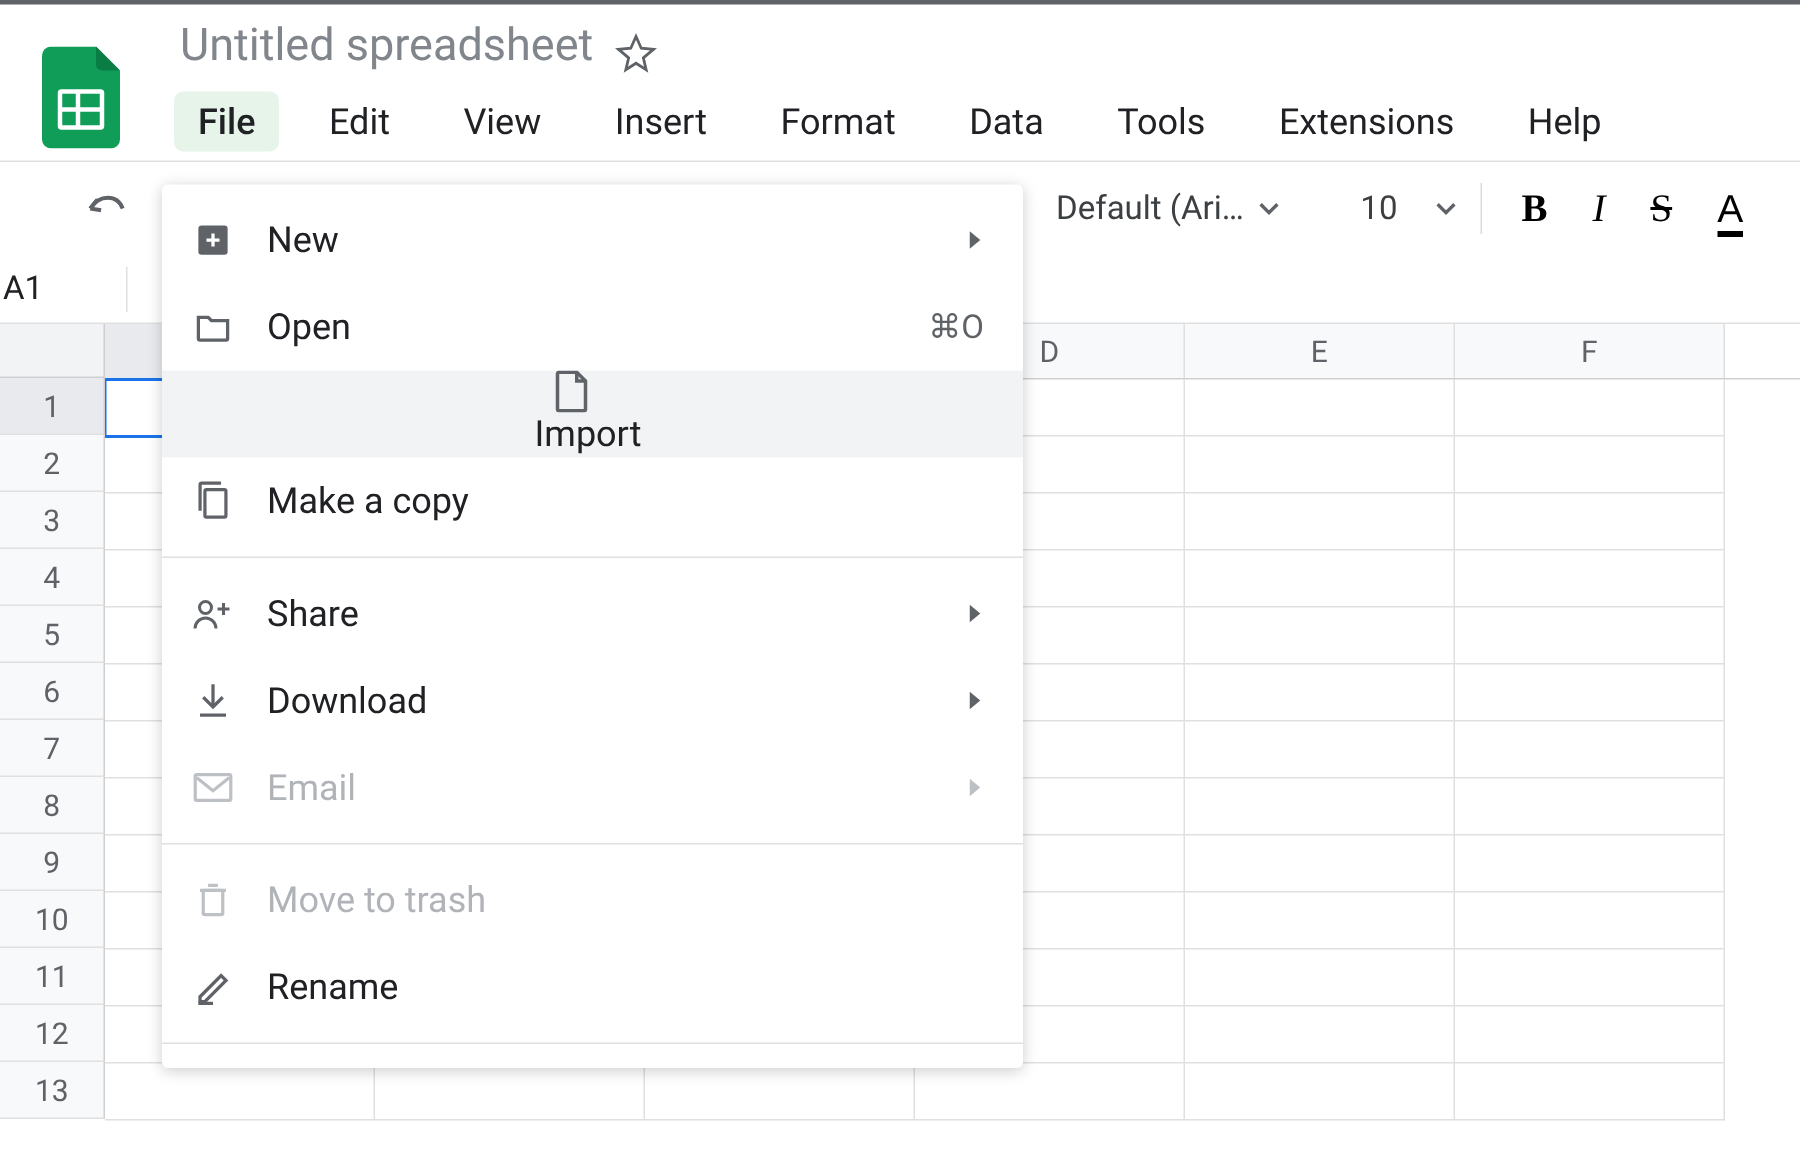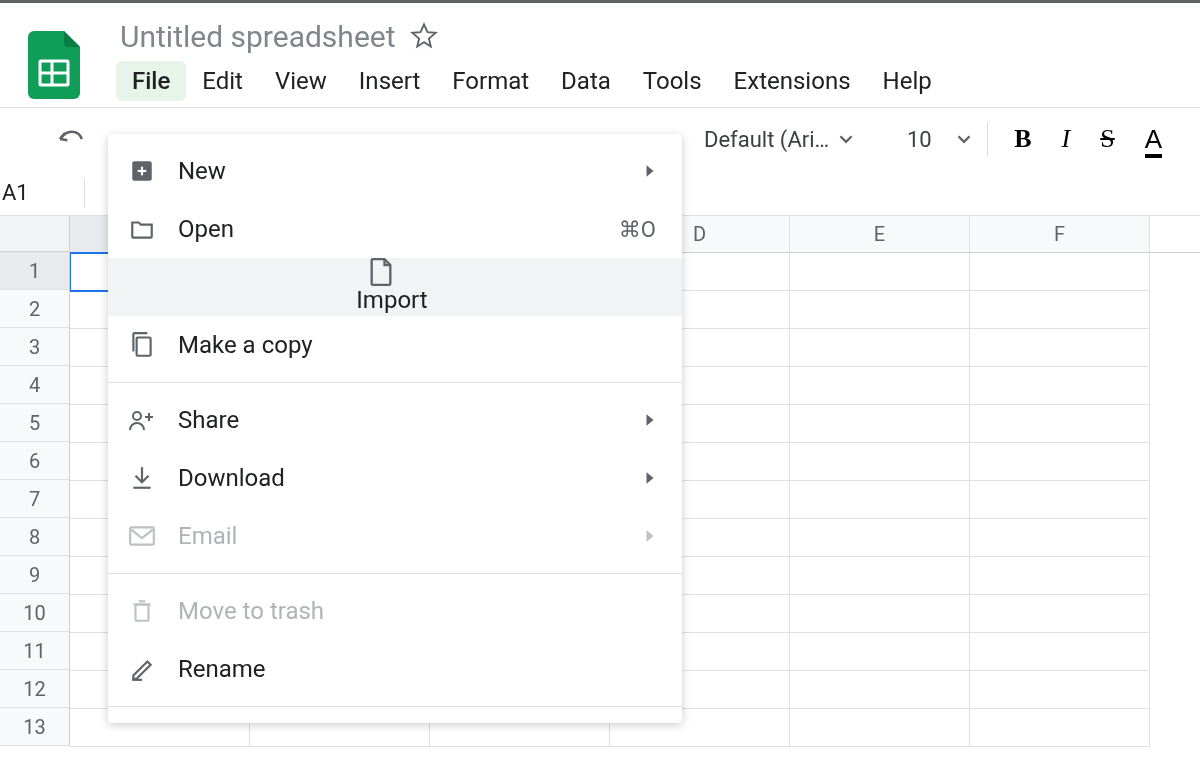--- a/index.html
+++ b/index.html
@@ -18,27 +18,27 @@
   align-items: flex-start;
   padding: 10px 20px 0 28px;
 }
 .sheets-logo {
   width: 52px;
   height: 68px;
   flex-shrink: 0;
   margin-right: 36px;
   margin-top: 18px;
 }
-.title-row { display: flex; align-items: center; height: 46px; }
+.title-row { display: flex; height: 46px; }
 .doc-title {
   font-size: 30px; color: #80868b; font-weight: 400;
   padding: 0 4px;
 }
 .star-btn { background: none; border: none; padding: 6px 10px; cursor: pointer; }
-.menubar { display: flex; gap: 0; margin-top: 2px; }
+.menubar { display: flex; gap: 17px; margin-top: 2px; }
 .menu-item {
   font-size: 24px; color: #202124; padding: 6px 16px;
   cursor: pointer; border-radius: 6px; font-weight: 400;
 }
 .menu-item.active { background: #e6f4ea; font-weight: 500; }
 .divider-h { border-top: 1px solid #e0e0e0; margin-top: 6px; }
 .toolbar {
   display: flex; align-items: center; height: 62px;
   padding: 0 12px 0 46px; gap: 10px;
 }
@@ -80,21 +80,21 @@
   flex: 0 0 180px; height: 38px; border-right: 1px solid #e0e0e0; border-bottom: 1px solid #e0e0e0;
 }
 .cell.active { outline: 2px solid #1a73e8; outline-offset: -1px; }
 .corner {
   position: absolute; left:0; top:0; width:70px; height:36px;
   background:#f1f3f4; border-right:1px solid #cfcfcf; border-bottom:1px solid #cfcfcf;
 }
 
 
 .dropdown {
-  position: absolute; left: 108px; top: 134px; width: 574px;
+  position: absolute; left: 108px; top: 123px; width: 574px;
   background: #fff; box-shadow: 0 2px 10px rgba(0,0,0,.2);
   border-radius: 4px; padding: 8px 0; z-index: 100;
 }
 .dd-item {
   display: flex; align-items: center; height: 58px; padding: 0 26px 0 20px;
   font-size: 24px; color: #202124; cursor: pointer;
 }
 .dd-item.disabled { color: #b0b3b8; }
 .dd-item.highlight { background: #f1f3f4; flex-direction: column; }
 .dd-icon { width: 28px; height: 28px; margin-right: 22px; flex-shrink: 0; display: flex; align-items: center; justify-content: center; }

